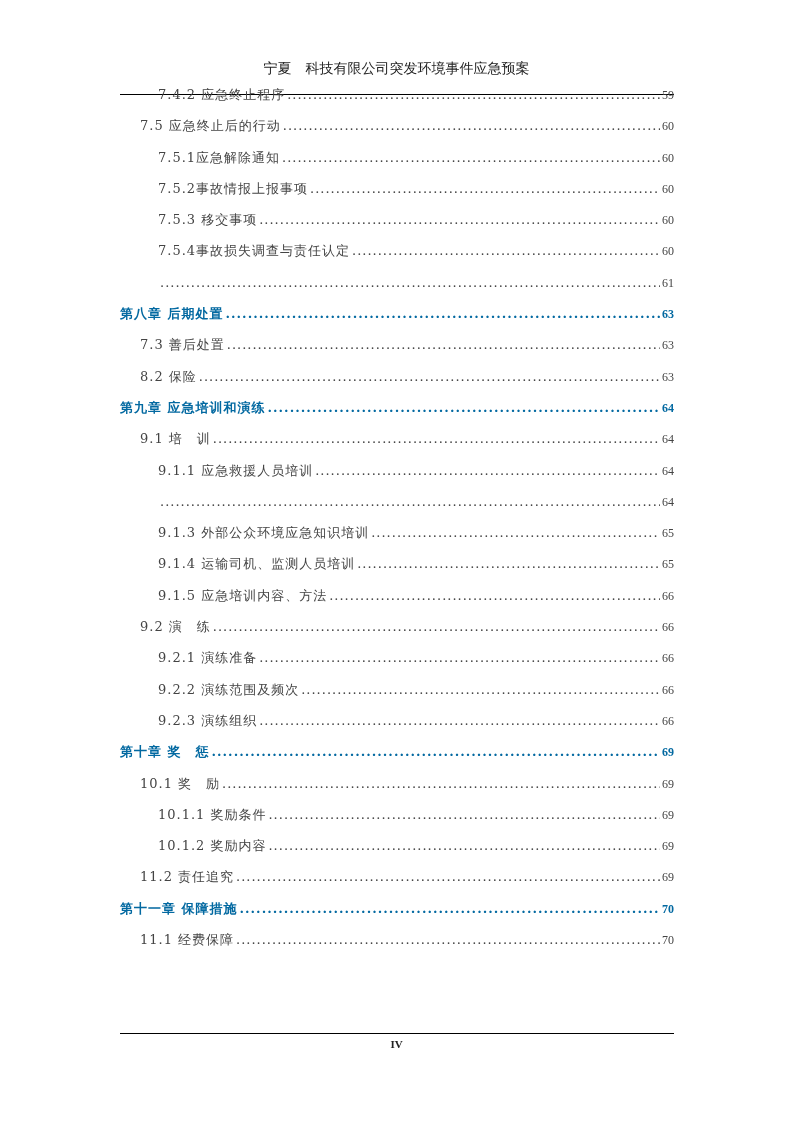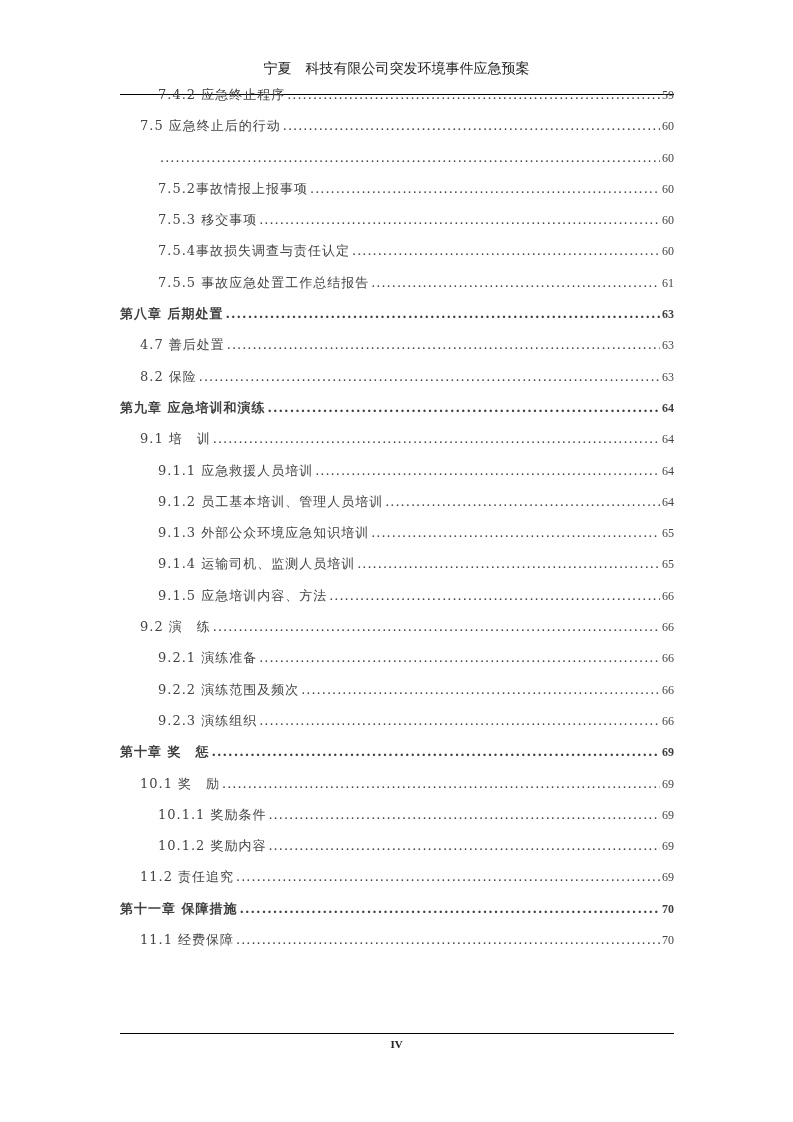--- a/index.html
+++ b/index.html
@@ -3,21 +3,21 @@
 <meta charset="utf-8">
 <style>
   html, body { margin:0; padding:0; background:#fff; }
   body { width:793px; height:1122px; position:relative; font-family:"DejaVu Serif", serif; color:#222; }
   .header { position:absolute; left:0; right:0; top:60px; text-align:center; font-family:"DejaVu Sans", sans-serif; font-size:14px; color:#222; }
   .rule-top { position:absolute; left:120px; width:554px; top:94px; border-top:1px solid #000; }
   .rule-bot { position:absolute; left:120px; width:554px; top:1033px; border-top:1px solid #000; }
   .footer { position:absolute; left:0; right:0; top:1038px; text-align:center; font-size:11px; font-weight:bold; font-family:"Liberation Serif", serif; }
   .toc { position:absolute; left:120px; width:554px; top:79px; }
   .row { display:flex; align-items:baseline; height:31.3px; line-height:31.3px; font-size:13px; color:#444; }
-  .row.l1 { font-weight:bold; color:#404040; }
+  .row.l1 { font-weight:bold; color:#0369a1; }
   .row.l2 { padding-left:20px; }
   .row.l3 { padding-left:38px; }
   .row .t { white-space:pre; letter-spacing:1px; }
   .row .dots { flex:1; overflow:hidden; white-space:nowrap; margin:0 2px; }
   .row .dots::after { content:"........................................................................................................................................................................................................"; letter-spacing:1px; }
   .row .p { font-family:"Liberation Serif", serif; font-size:12px; }
 </style>
 </head>
 <body>
 
@@ -29,50 +29,50 @@
       <span class="t">7.4.2 应急终止程序</span>
       <span class="dots"></span>
       <span class="p">59</span>
     </div>
     <div class="row l2">
       <span class="t">7.5 应急终止后的行动</span>
       <span class="dots"></span>
       <span class="p">60</span>
     </div>
     <div class="row l3">
+      <span class="t">7.5.1应急解除通知</span>
       <span class="dots"></span>
       <span class="p">60</span>
     </div>
     <div class="row l3">
       <span class="t">7.5.2事故情报上报事项</span>
       <span class="dots"></span>
       <span class="p">60</span>
     </div>
     <div class="row l3">
       <span class="t">7.5.3 移交事项</span>
       <span class="dots"></span>
       <span class="p">60</span>
     </div>
     <div class="row l3">
       <span class="t">7.5.4事故损失调查与责任认定</span>
       <span class="dots"></span>
       <span class="p">60</span>
     </div>
     <div class="row l3">
-      <span class="t">7.5.5 事故应急处置工作总结报告</span>
       <span class="dots"></span>
       <span class="p">61</span>
     </div>
     <div class="row l1">
       <span class="t">第八章 后期处置</span>
       <span class="dots"></span>
       <span class="p">63</span>
     </div>
     <div class="row l2">
-      <span class="t">4.7 善后处置</span>
+      <span class="t">7.3 善后处置</span>
       <span class="dots"></span>
       <span class="p">63</span>
     </div>
     <div class="row l2">
       <span class="t">8.2 保险</span>
       <span class="dots"></span>
       <span class="p">63</span>
     </div>
     <div class="row l1">
       <span class="t">第九章 应急培训和演练</span>
@@ -83,21 +83,20 @@
       <span class="t">9.1 培　训</span>
       <span class="dots"></span>
       <span class="p">64</span>
     </div>
     <div class="row l3">
       <span class="t">9.1.1 应急救援人员培训</span>
       <span class="dots"></span>
       <span class="p">64</span>
     </div>
     <div class="row l3">
-      <span class="t">9.1.2 员工基本培训、管理人员培训</span>
       <span class="dots"></span>
       <span class="p">64</span>
     </div>
     <div class="row l3">
       <span class="t">9.1.3 外部公众环境应急知识培训</span>
       <span class="dots"></span>
       <span class="p">65</span>
     </div>
     <div class="row l3">
       <span class="t">9.1.4 运输司机、监测人员培训</span>

